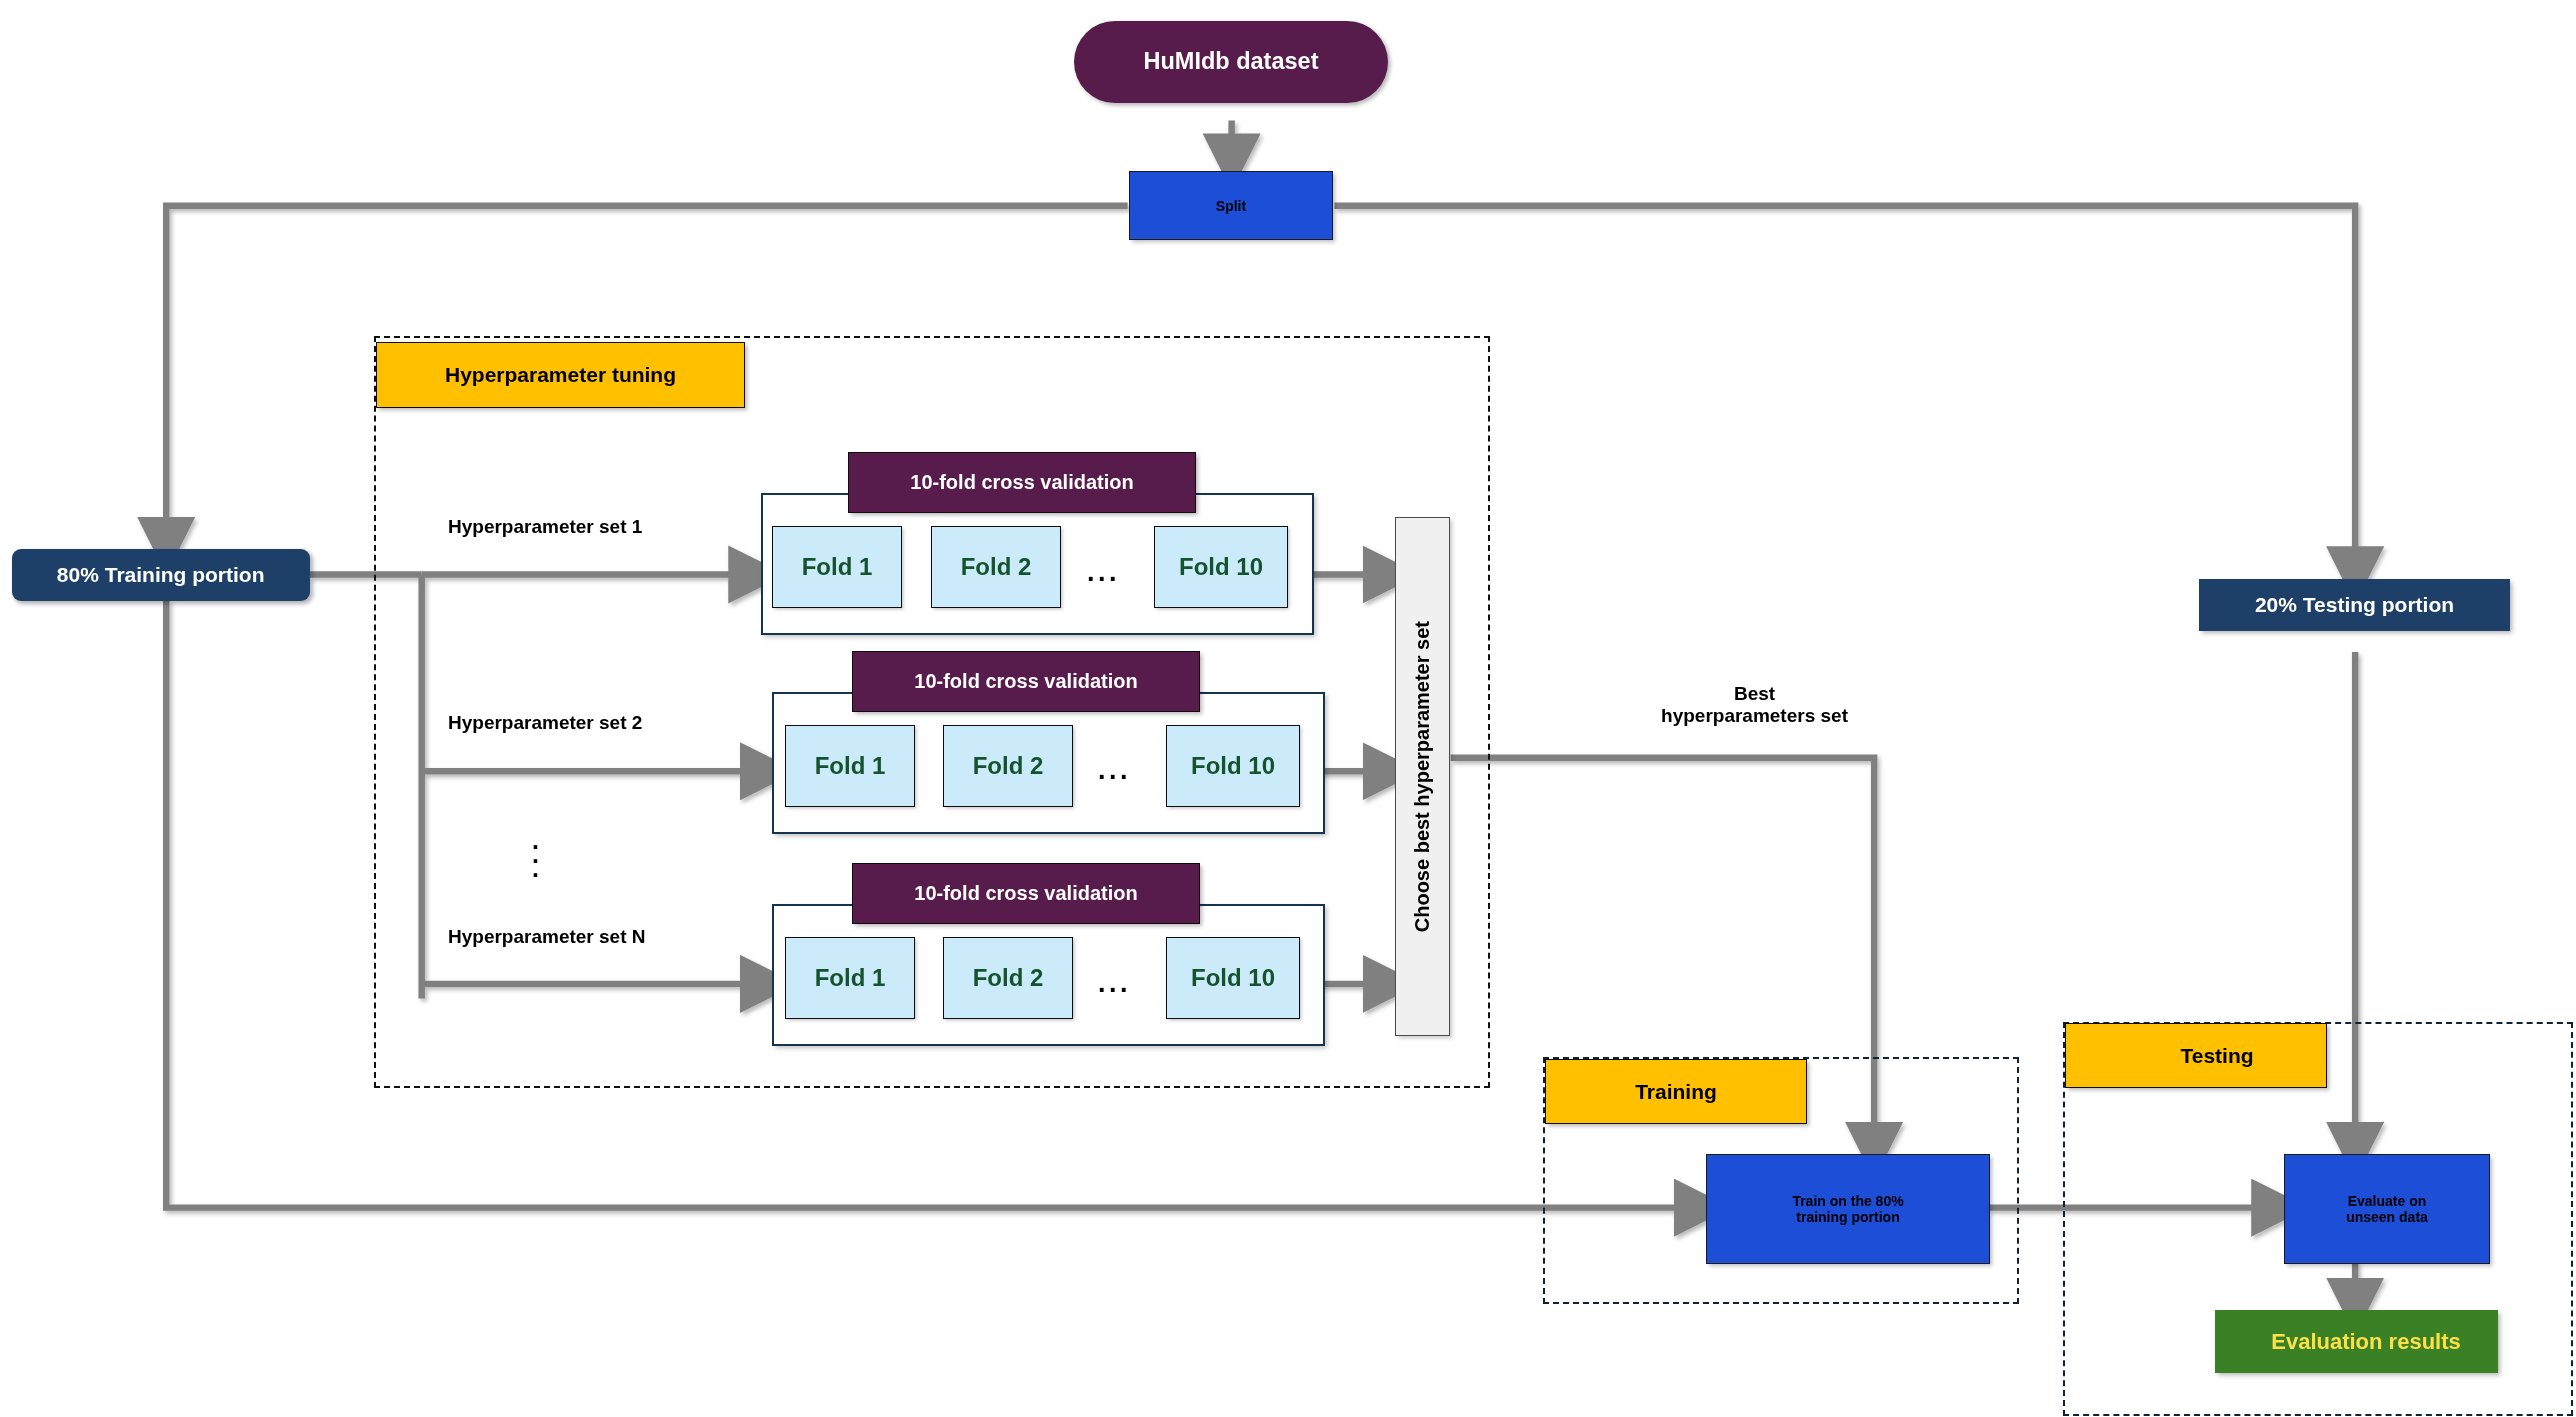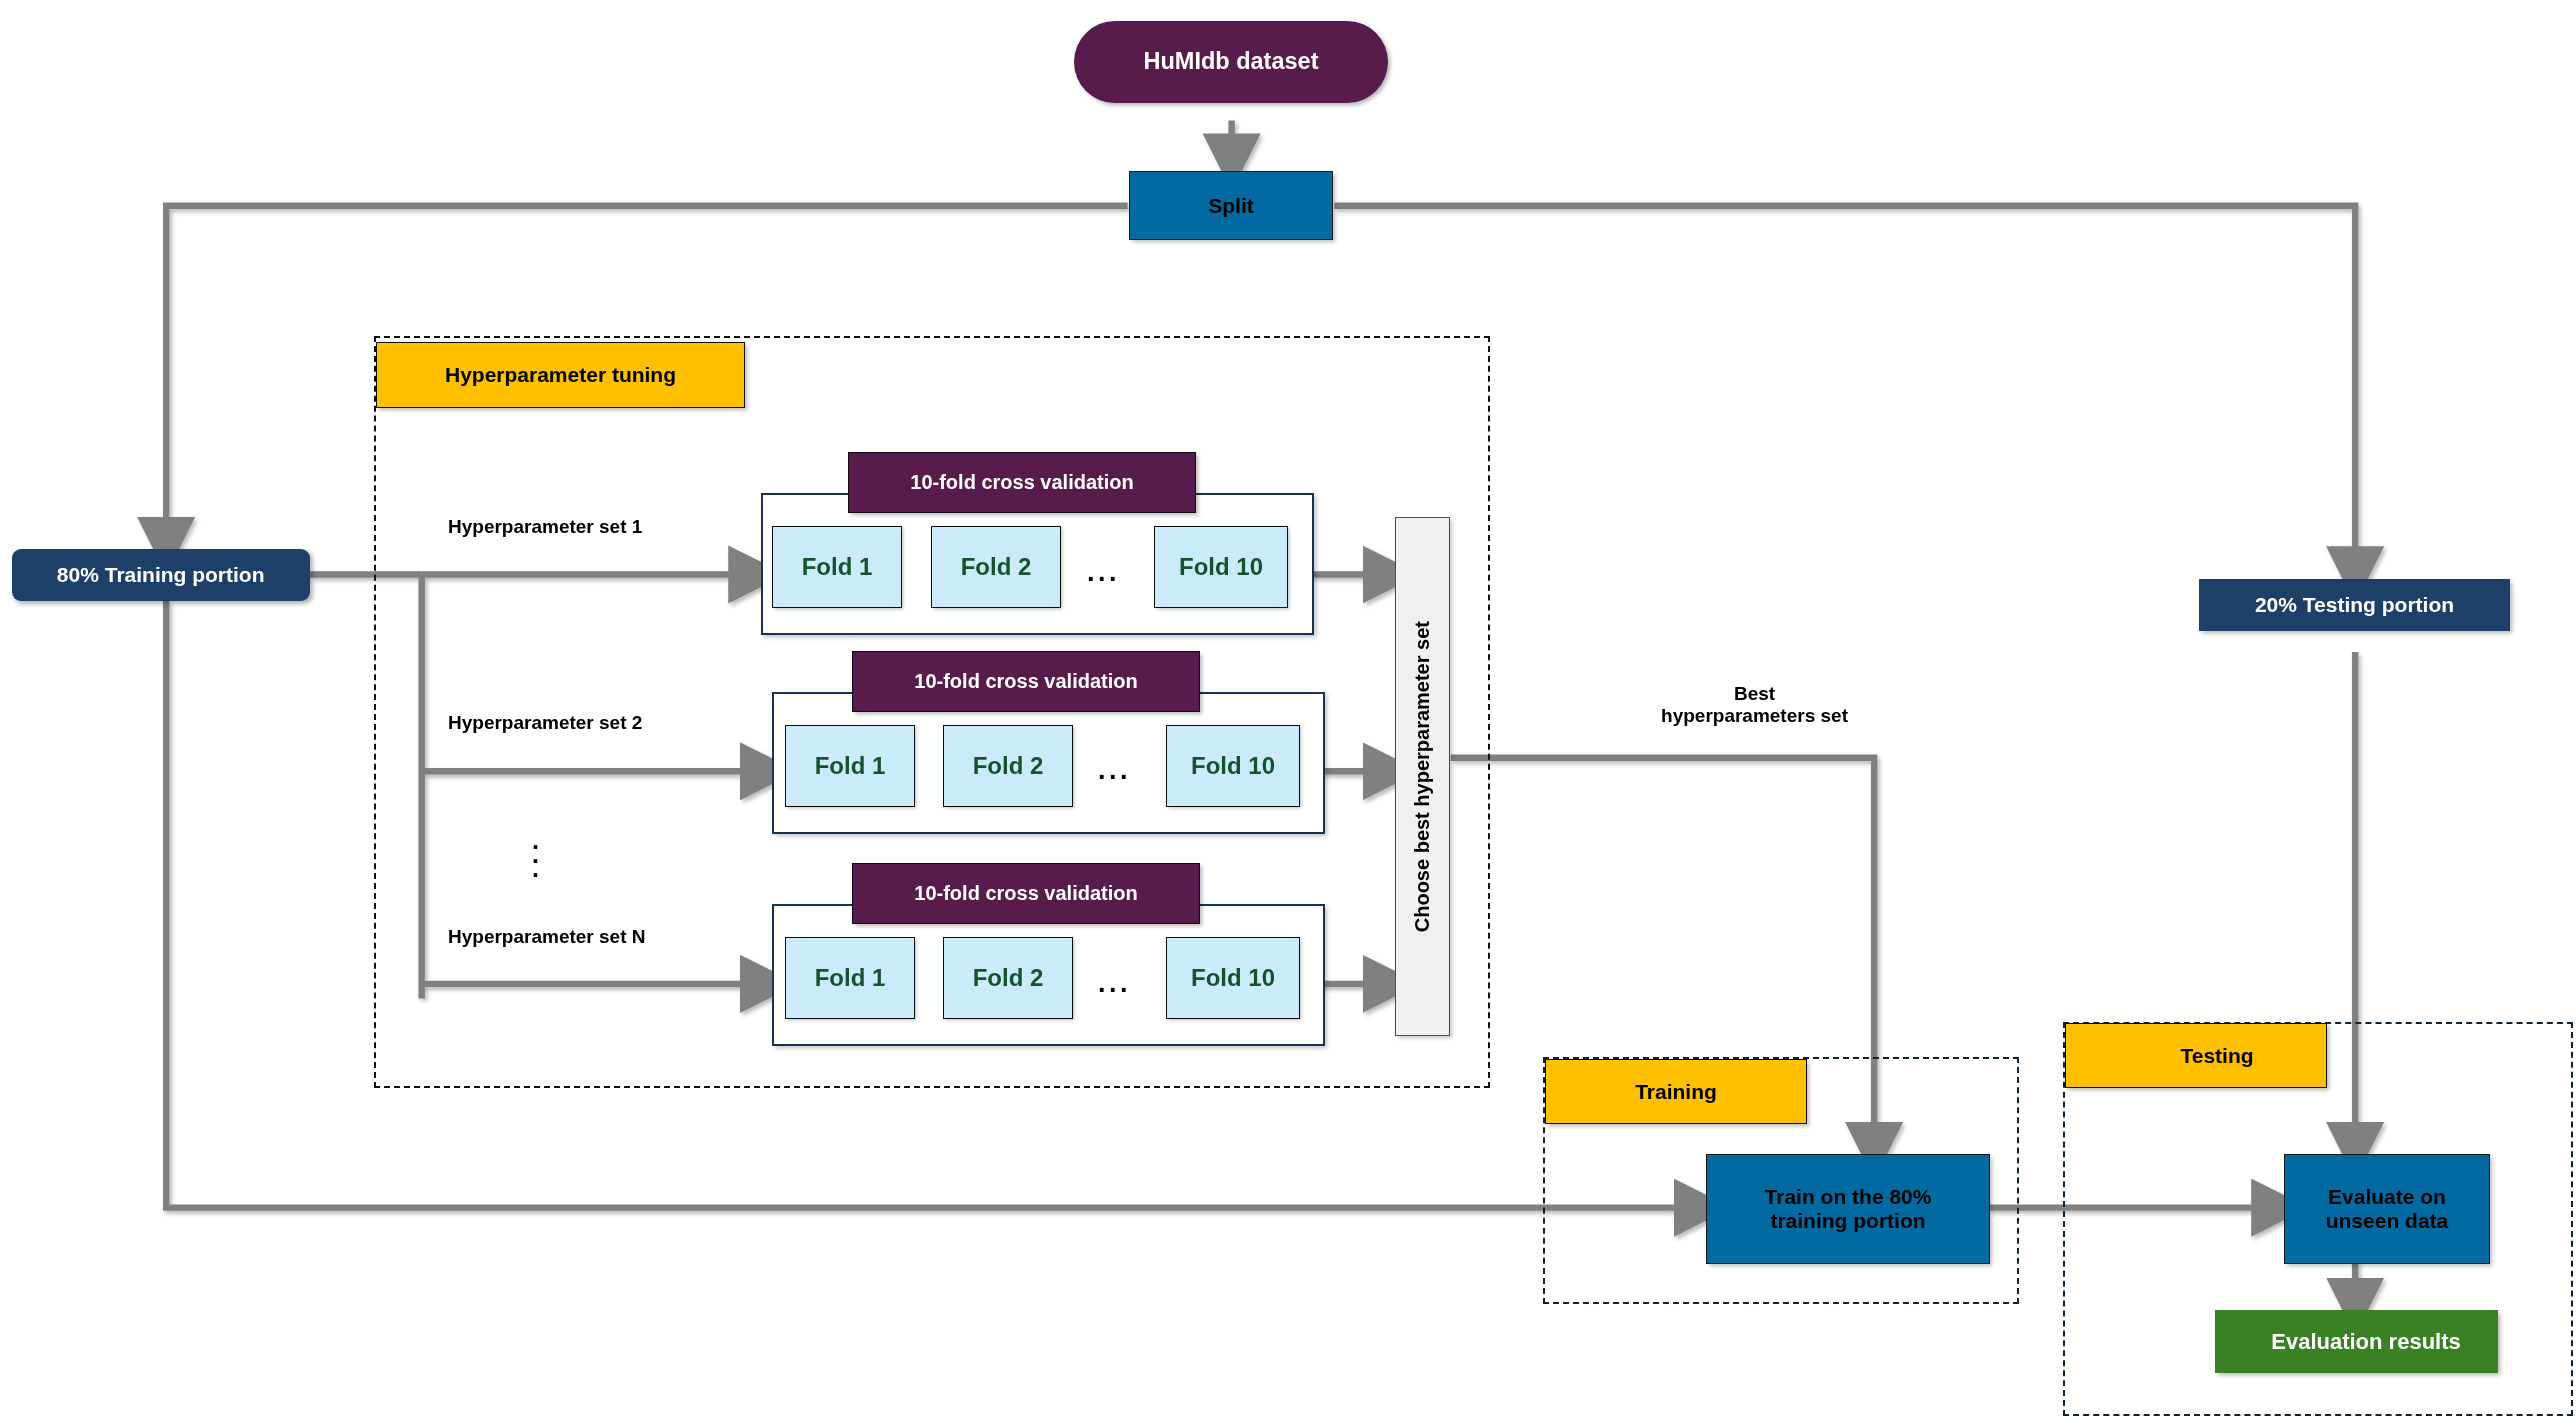--- a/index.html
+++ b/index.html
@@ -7,21 +7,21 @@
   #stage{position:relative;width:2576px;height:1418px;background:#fff;overflow:hidden;}
   #wires{position:absolute;left:0;top:0;width:2576px;height:1418px;pointer-events:none;}
 
   .node{position:absolute;box-sizing:border-box;display:flex;align-items:center;justify-content:center;text-align:right;}
 
   
   .pill{background:#581C4C;color:#fff;border-radius:65px;font-weight:bold;font-size:23.5px;
         box-shadow:2.3px 2.3px 4.1px rgba(0,0,0,.30);}
 
   
-  .proc{background:#0369a1;border:1.8px solid #1a1a1a;color:#000;font-weight:bold;font-size:21px;
+  .proc{background:#1d4ed8;border:1.8px solid #1a1a1a;color:#000;font-weight:bold;font-size:14px;
         box-shadow:2.9px 2.9px 4.1px rgba(0,0,0,.25);}
 
   
   .navy{background:#1E4068;color:#fff;font-weight:bold;font-size:21px;
         box-shadow:2.9px 2.9px 4.7px rgba(0,0,0,.30);}
 
   
   .tag{background:#FFC000;border:1.8px solid #0d0d0d;color:#000;font-weight:bold;font-size:21px;
        box-shadow:2.9px 2.9px 4.1px rgba(0,0,0,.28);}
 
@@ -30,21 +30,21 @@
          box-shadow:2.9px 2.9px 4.1px rgba(0,0,0,.28);}
 
   
   .cvbox{background:#ffffff;border:2.3px solid #14344F;box-shadow:2.9px 2.9px 4.7px rgba(0,0,0,.25);}
 
   
   .fold{background:#CCEBFA;border:1.8px solid #0d0d0d;color:#14532d;font-weight:bold;font-size:24px;
         box-shadow:2.3px 2.3px 3.5px rgba(0,0,0,.25);}
 
   
-  .green{background:#3A8024;color:#ffffff;font-weight:bold;font-size:22px;
+  .green{background:#3A8024;color:#fde047;font-weight:bold;font-size:22px;
          box-shadow:2.9px 2.9px 4.7px rgba(0,0,0,.30);padding-left:19px;}
 
   
   .vert{background:#F0F0F0;border:1.8px solid #4a4a4a;color:#000;font-weight:bold;font-size:20px;
         box-shadow:2.9px 2.9px 4.1px rgba(0,0,0,.22);}
   .vert span{writing-mode:vertical-rl;transform:rotate(180deg);white-space:nowrap;}
 
   
   .region{position:absolute;box-sizing:border-box;border:2.9px dashed #0d2235;background:transparent;}
   .region.blk{border-color:#111111;}

